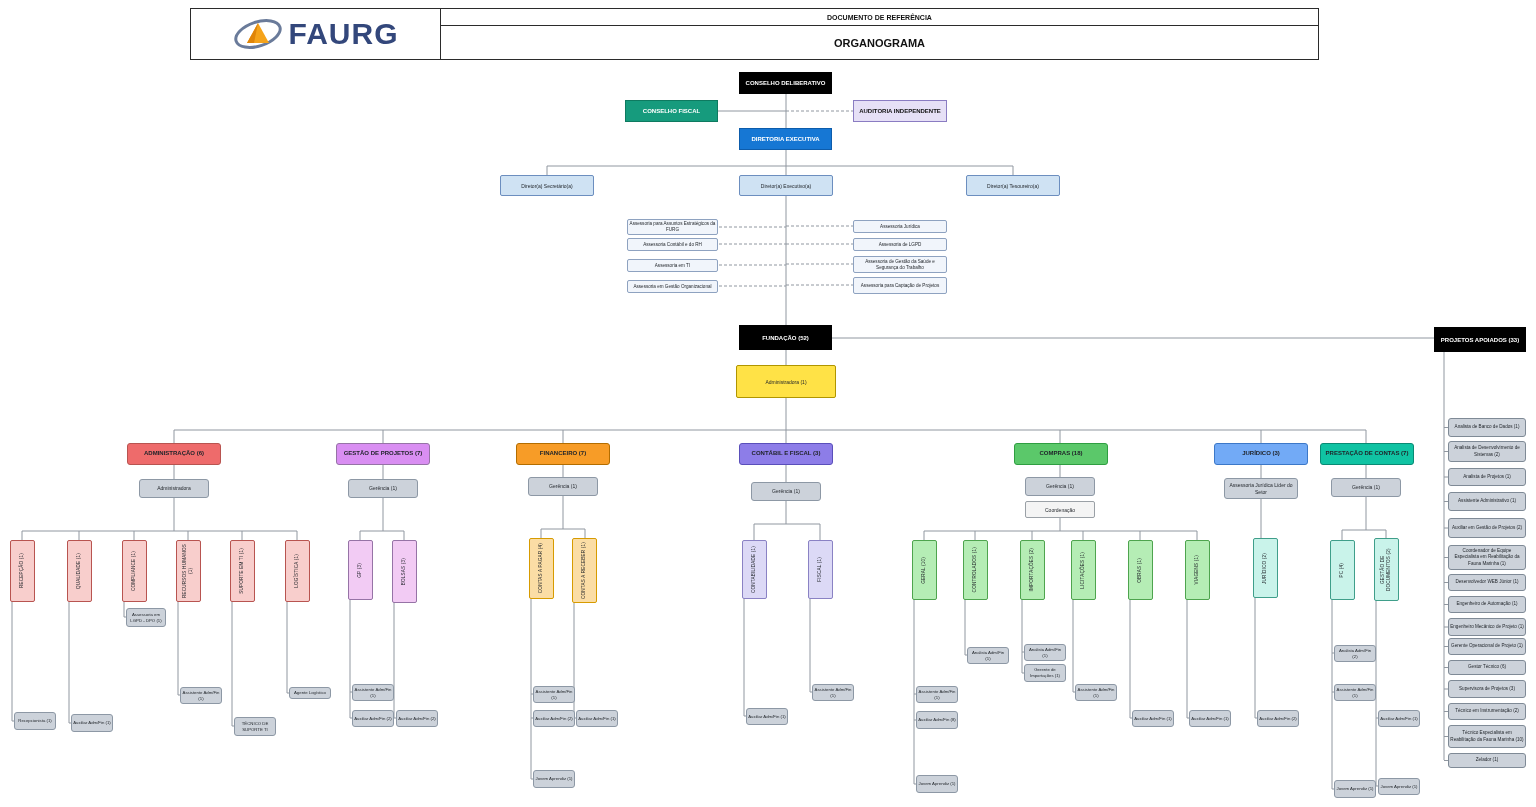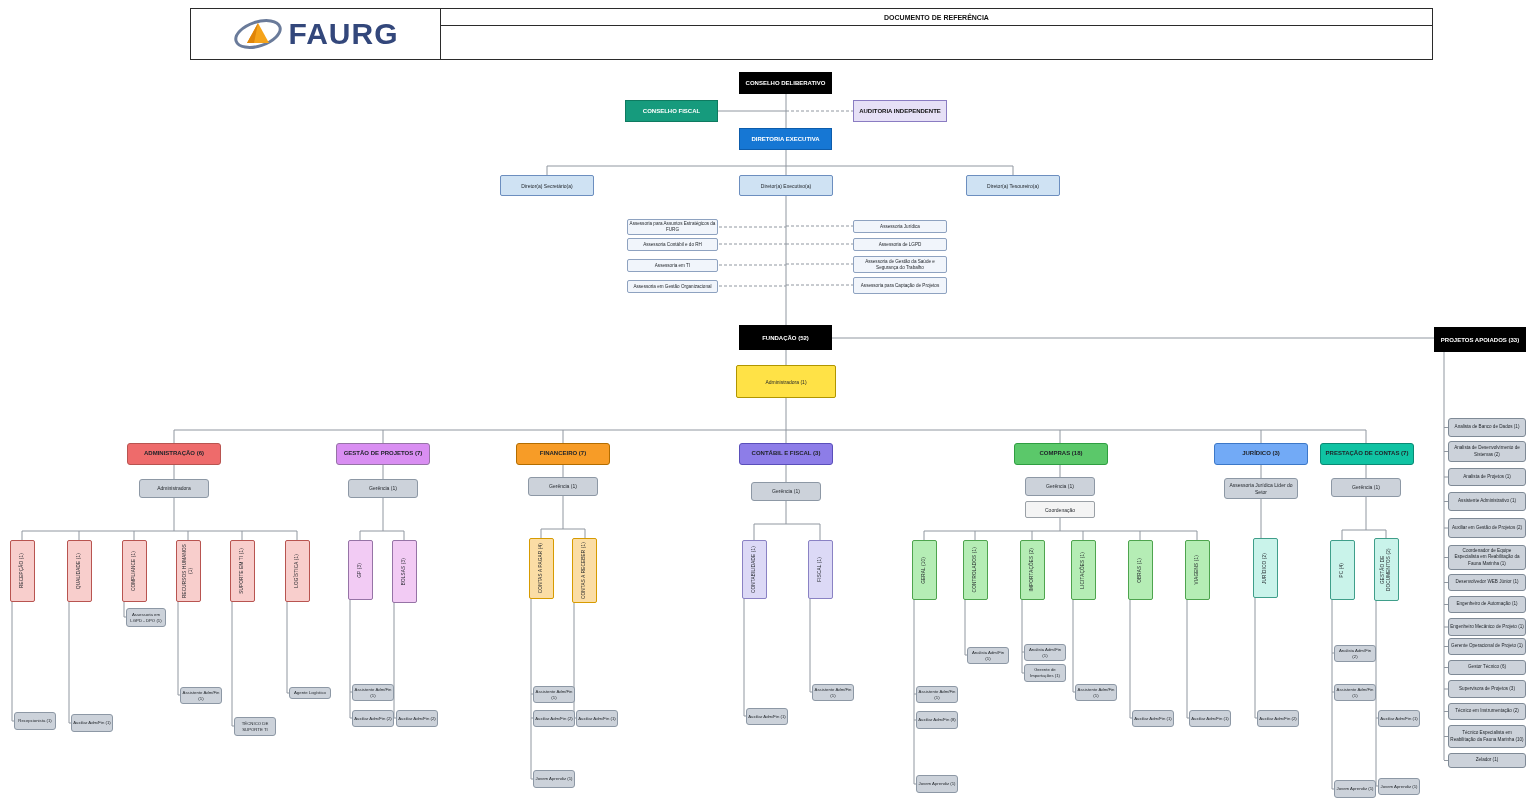--- a/index.html
+++ b/index.html
@@ -1,19 +1,19 @@
 <!DOCTYPE html>
 <html style="--c-black: #000000; --c-conselho_fiscal: #169B7D; --c-auditoria: #E6E0F6; --c-diretoria: #1677D4; --c-diretor_box: #CFE2F3; --c-administradora: #FFE246; --c-administracao: #EE6B6B; --c-gestao_projetos: #D98EF2; --c-financeiro: #F79C27; --c-contabil: #8D7DE8; --c-compras: #5BC86A; --c-juridico: #72AAF6; --c-prestacao: #10C3A3; --c-connector: #9097A0;"><head>
 <meta charset="utf-8">
 <style>
   html,body{margin:0;padding:0;background:#fff;}
   #stage{position:relative;width:1536px;height:807px;background:#fff;overflow:hidden;
          font-family:"Liberation Sans",sans-serif;}
   
-  .hdr{position:absolute;left:190px;top:8px;width:1243px;height:52px;border:1px solid #2b2b2b;
+  .hdr{position:absolute;left:190px;top:8px;width:1129px;height:52px;border:1px solid #2b2b2b;
        display:flex;box-sizing:border-box;background:#fff;}
   .hdr-logo{width:250px;border-right:1px solid #2b2b2b;display:flex;align-items:center;
             justify-content:center;gap:6px;box-sizing:border-box;}
   .logo-text{font-size:30px;font-weight:bold;color:#33477b;letter-spacing:1px;}
   .hdr-mid{flex:1;display:flex;flex-direction:column;box-sizing:border-box;}
   .hdr-mid-top{height:16px;border-bottom:1px solid #2b2b2b;display:flex;align-items:center;
                justify-content:center;font-size:7px;font-weight:bold;color:#111;}
   .hdr-mid-bot{flex:1;display:flex;align-items:center;justify-content:center;font-size:11px;
                font-weight:bold;color:#111;}
   .hdr-right{width:128px;border-left:1px solid #2b2b2b;display:flex;flex-direction:column;
@@ -63,20 +63,21 @@
     <div class="hdr-logo">
       <svg width="50" height="34" viewBox="0 0 50 34">
         <ellipse cx="25" cy="17" rx="23" ry="12" fill="none" stroke="#6a7b9a" stroke-width="3" transform="rotate(-18 25 17)"></ellipse>
         <polygon points="14,26 25,6 36,26" fill="#f5a31a"></polygon>
         <polygon points="14,26 25,6 21,26" fill="#e08508"></polygon>
       </svg>
       <span class="logo-text">FAURG</span>
     </div>
     <div class="hdr-mid">
       <div class="hdr-mid-top">DOCUMENTO DE REFERÊNCIA</div>
+      <div class="hdr-mid-bot">ORGANOGRAMA</div>
     </div>
   </div>
   <svg class="wires" width="1536" height="807">
       <line x1="786" y1="94" x2="786" y2="128" stroke="#9097A0" stroke-width="1"></line>
       <line x1="718" y1="111" x2="786" y2="111" stroke="#9097A0" stroke-width="1"></line>
       <line x1="786" y1="111" x2="853" y2="111" stroke="#9097A0" stroke-width="1" stroke-dasharray="3,2"></line>
       <line x1="786" y1="150" x2="786" y2="166" stroke="#9097A0" stroke-width="1"></line>
       <line x1="547" y1="166" x2="1013" y2="166" stroke="#9097A0" stroke-width="1"></line>
       <line x1="547" y1="166" x2="547" y2="175" stroke="#9097A0" stroke-width="1"></line>
       <line x1="786" y1="166" x2="786" y2="175" stroke="#9097A0" stroke-width="1"></line>

